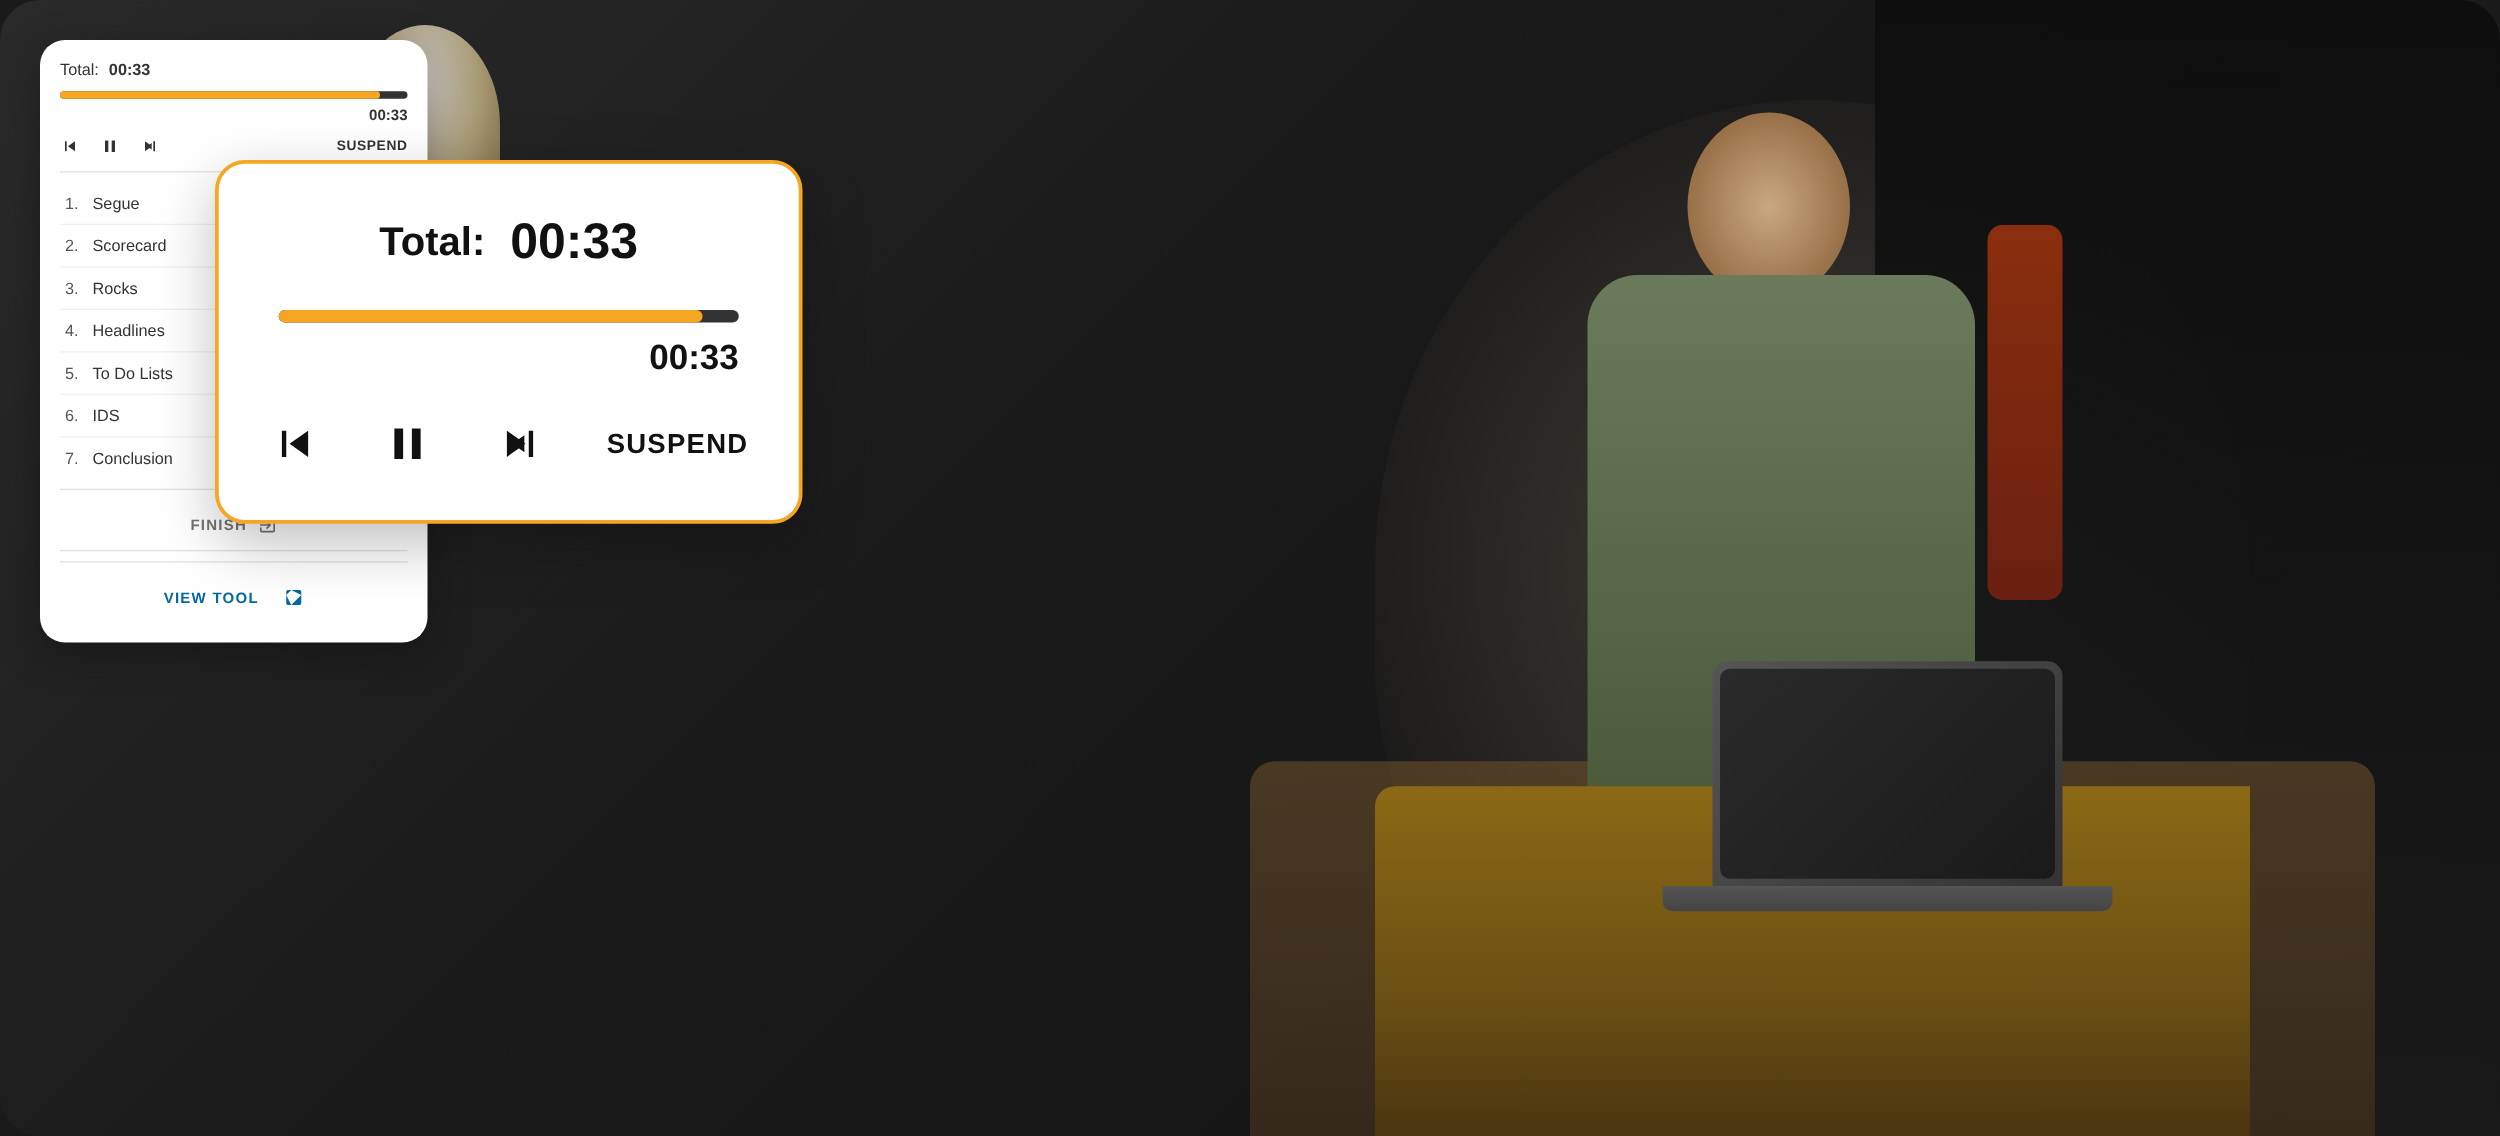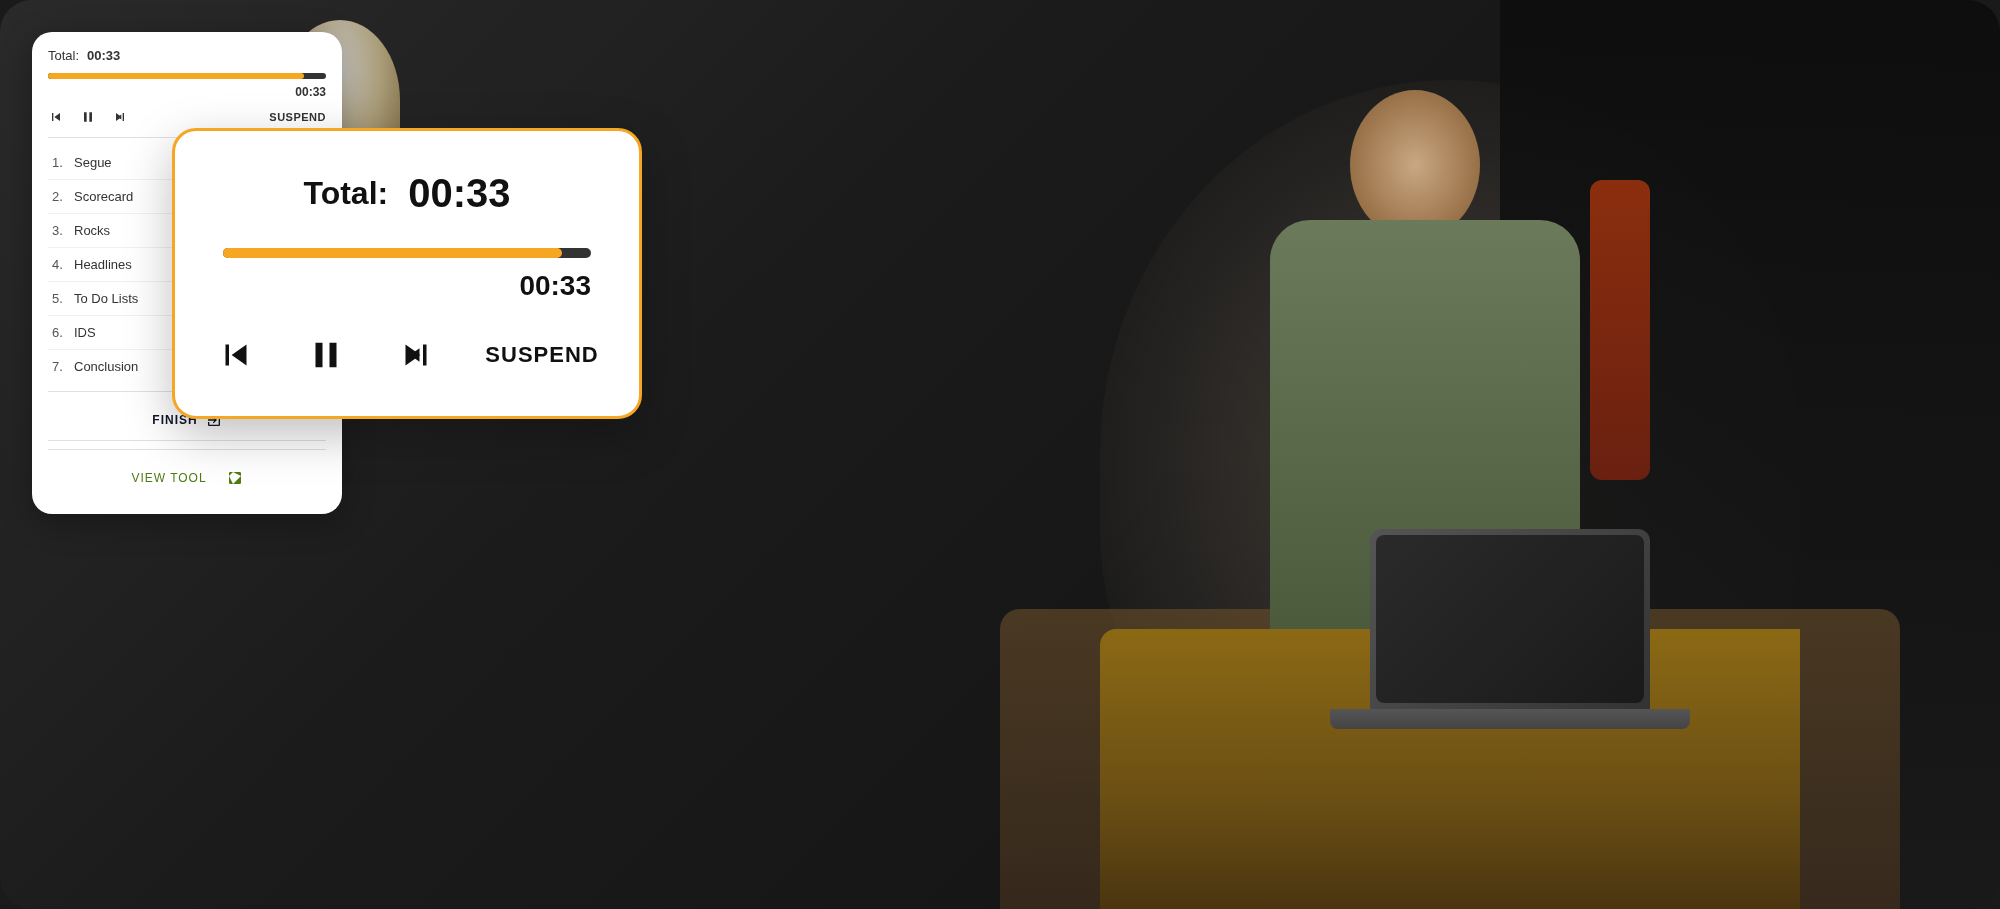--- a/index.html
+++ b/index.html
@@ -198,35 +198,35 @@
 
     .finish-row {
       display: flex;
       align-items: center;
       justify-content: center;
       gap: 8px;
       padding: 12px 0;
       font-size: 12px;
       font-weight: 700;
       letter-spacing: 1px;
-      color: #0f172a;
+      color: #737373;
       border-bottom: 1px solid #e0e0e0;
       cursor: pointer;
     }
 
     .view-tool-row, .show-notes-row {
       display: flex;
       align-items: center;
       justify-content: center;
       gap: 20px;
       padding: 12px 0;
       font-size: 12px;
-      font-weight: 400;
+      font-weight: 700;
       letter-spacing: 1px;
-      color: #4d7c0f;
+      color: #0369a1;
       cursor: pointer;
     }
 
     
     .panel-large {
       position: absolute;
       left: 172px;
       top: 128px;
       width: 470px;
       background: #ffffff;

